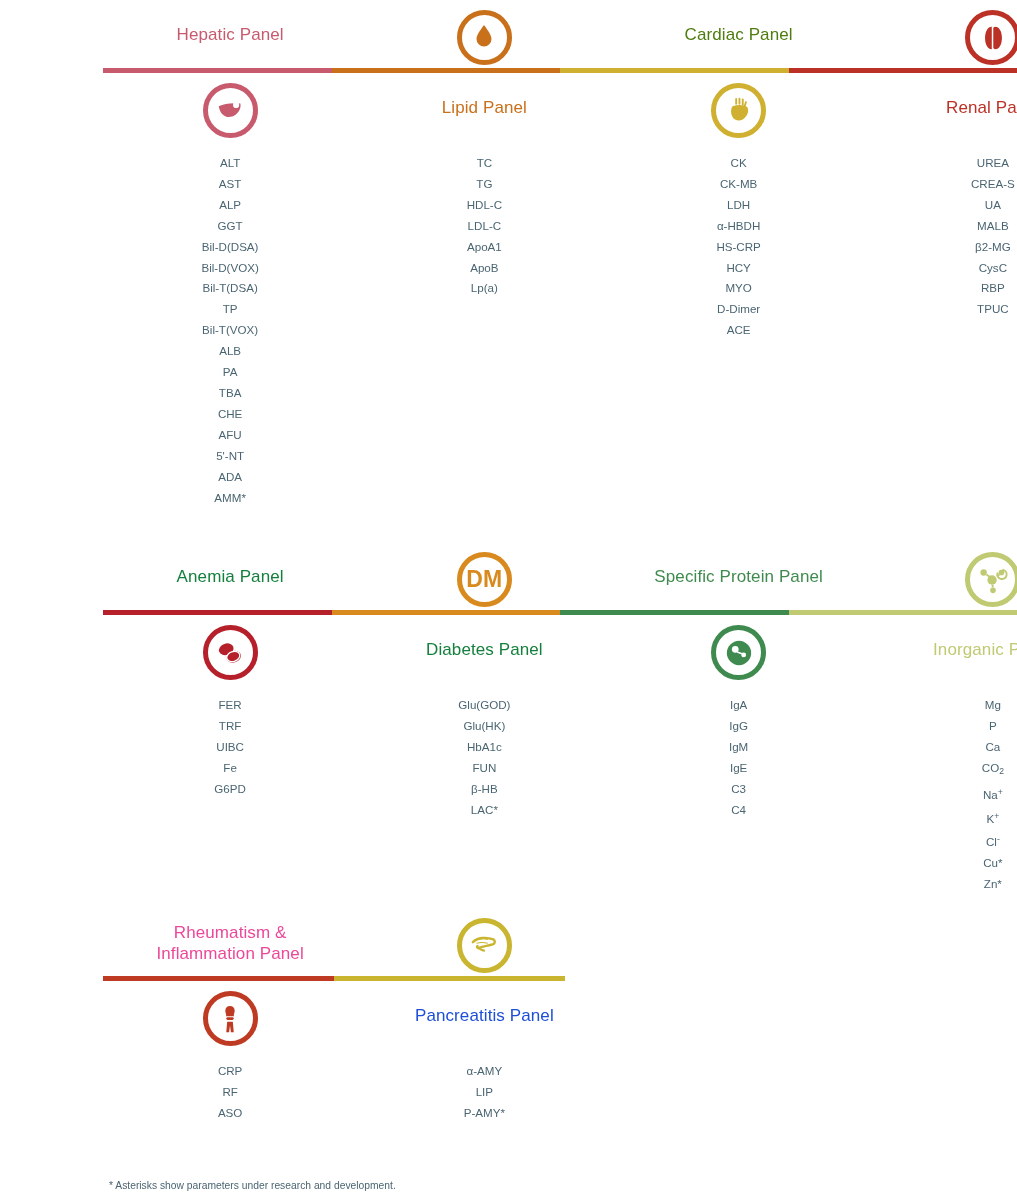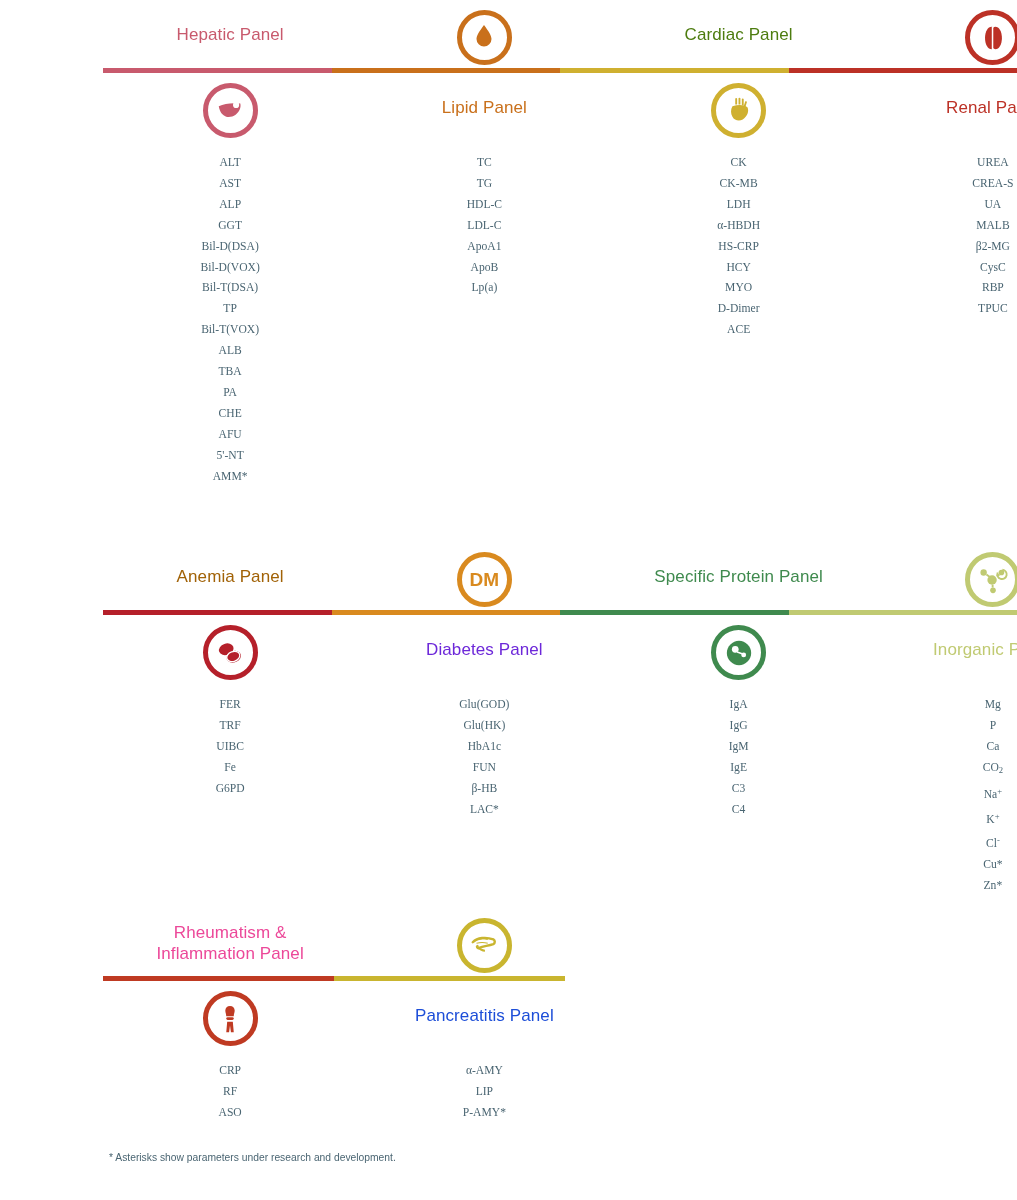--- a/index.html
+++ b/index.html
@@ -48,39 +48,38 @@
     width: 100%;
   }
   .icon-circle {
     width: 55px; height: 55px;
     border-radius: 50%;
     display: flex; align-items: center; justify-content: center;
     border-width: 5px; border-style: solid;
   }
   .icon-circle svg { display: block; }
   .dm-text {
-    font-size: 19px; font-weight: 700; letter-spacing: .2px;
+    font-size: 23px; font-weight: 700; letter-spacing: .2px;
   }
 
   .params {
     list-style: none;
     font-size: 11.6px;
     line-height: 20.9px;
     color: #4a6572;
     text-align: center;
-    font-family: Liberation Serif, serif;
   }
   .params li { white-space: nowrap; }
   .params sub { font-size: 8.6px; vertical-align: -2px; }
   .params sup { font-size: 8.6px; vertical-align: 4px; }
 
   .footnote {
     position: absolute;
     left: 109px;
-    top: 1152px;
+    top: 1180px;
     font-size: 10.3px;
     color: #4a6572;
   }
 
   
   #sec-0 { position: absolute; top: 0;    left: 0; }
   #sec-1 { position: absolute; top: 542px; left: 0; }
   #sec-2 { position: absolute; top: 908px; left: 0; }
 
   .row-title-top   { position: absolute; top: 24px; width: 100%; }
@@ -176,25 +175,26 @@
           <li>ALT</li>
           <li>AST</li>
           <li>ALP</li>
           <li>GGT</li>
           <li>Bil-D(DSA)</li>
           <li>Bil-D(VOX)</li>
           <li>Bil-T(DSA)</li>
           <li>TP</li>
           <li>Bil-T(VOX)</li>
           <li>ALB</li>
+          <li>PA</li>
           <li>TBA</li>
-          <li>PA</li>
           <li>CHE</li>
           <li>AFU</li>
           <li>5'-NT</li>
+          <li>ADA</li>
           <li>AMM*</li>
         </ul>
       </div>
       <div class="col">
         <ul class="params">
           <li>TC</li>
           <li>TG</li>
           <li>HDL-C</li>
           <li>LDL-C</li>
           <li>ApoA1</li>
@@ -231,21 +231,21 @@
   </div>
 <div id="sec-1" class="section">
     <div class="bar bar-pos">
       <div class="bar-seg" style="background: rgb(181, 32, 42);"></div>
       <div class="bar-seg" style="background: rgb(217, 138, 31);"></div>
       <div class="bar-seg" style="background: rgb(63, 138, 78);"></div>
       <div class="bar-seg" style="background: rgb(192, 202, 114);"></div>
     </div>
     <div class="cols row-title-top">
       <div class="col">
-        <div class="panel-title" style="color: #a16207;">Anemia Panel</div>
+        <div class="panel-title" style="color: #15803d;">Anemia Panel</div>
       </div>
       <div class="col"></div>
       <div class="col">
         <div class="panel-title" style="color: rgb(63, 138, 78);">Specific Protein Panel</div>
       </div>
       <div class="col"></div>
     </div>
     <div class="cols row-icon-top">
       <div class="col"></div>
       <div class="col">
@@ -267,21 +267,21 @@
               <path d="M9 10l4 3M20 12l3-2M15.6 21v3" stroke="#c0ca72" stroke-width="2" fill="none"></path>
               <path d="M26 5a5 5 0 1 1-5 3" stroke="#c0ca72" stroke-width="2" fill="none"></path>
             </svg>
           </div>
         </div>
       </div>
     </div>
     <div class="cols row-title-bot">
       <div class="col"></div>
       <div class="col">
-        <div class="panel-title" style="color: #6d28d9;">Diabetes Panel</div>
+        <div class="panel-title" style="color: #15803d;">Diabetes Panel</div>
       </div>
       <div class="col"></div>
       <div class="col">
         <div class="panel-title" style="color: rgb(192, 202, 114);">Inorganic Panel</div>
       </div>
     </div>
     <div class="cols row-icon-bot">
       <div class="col">
         <div class="icon-wrap">
           <div class="icon-circle" style="border-color: rgb(181, 32, 42); color: rgb(181, 32, 42);">

